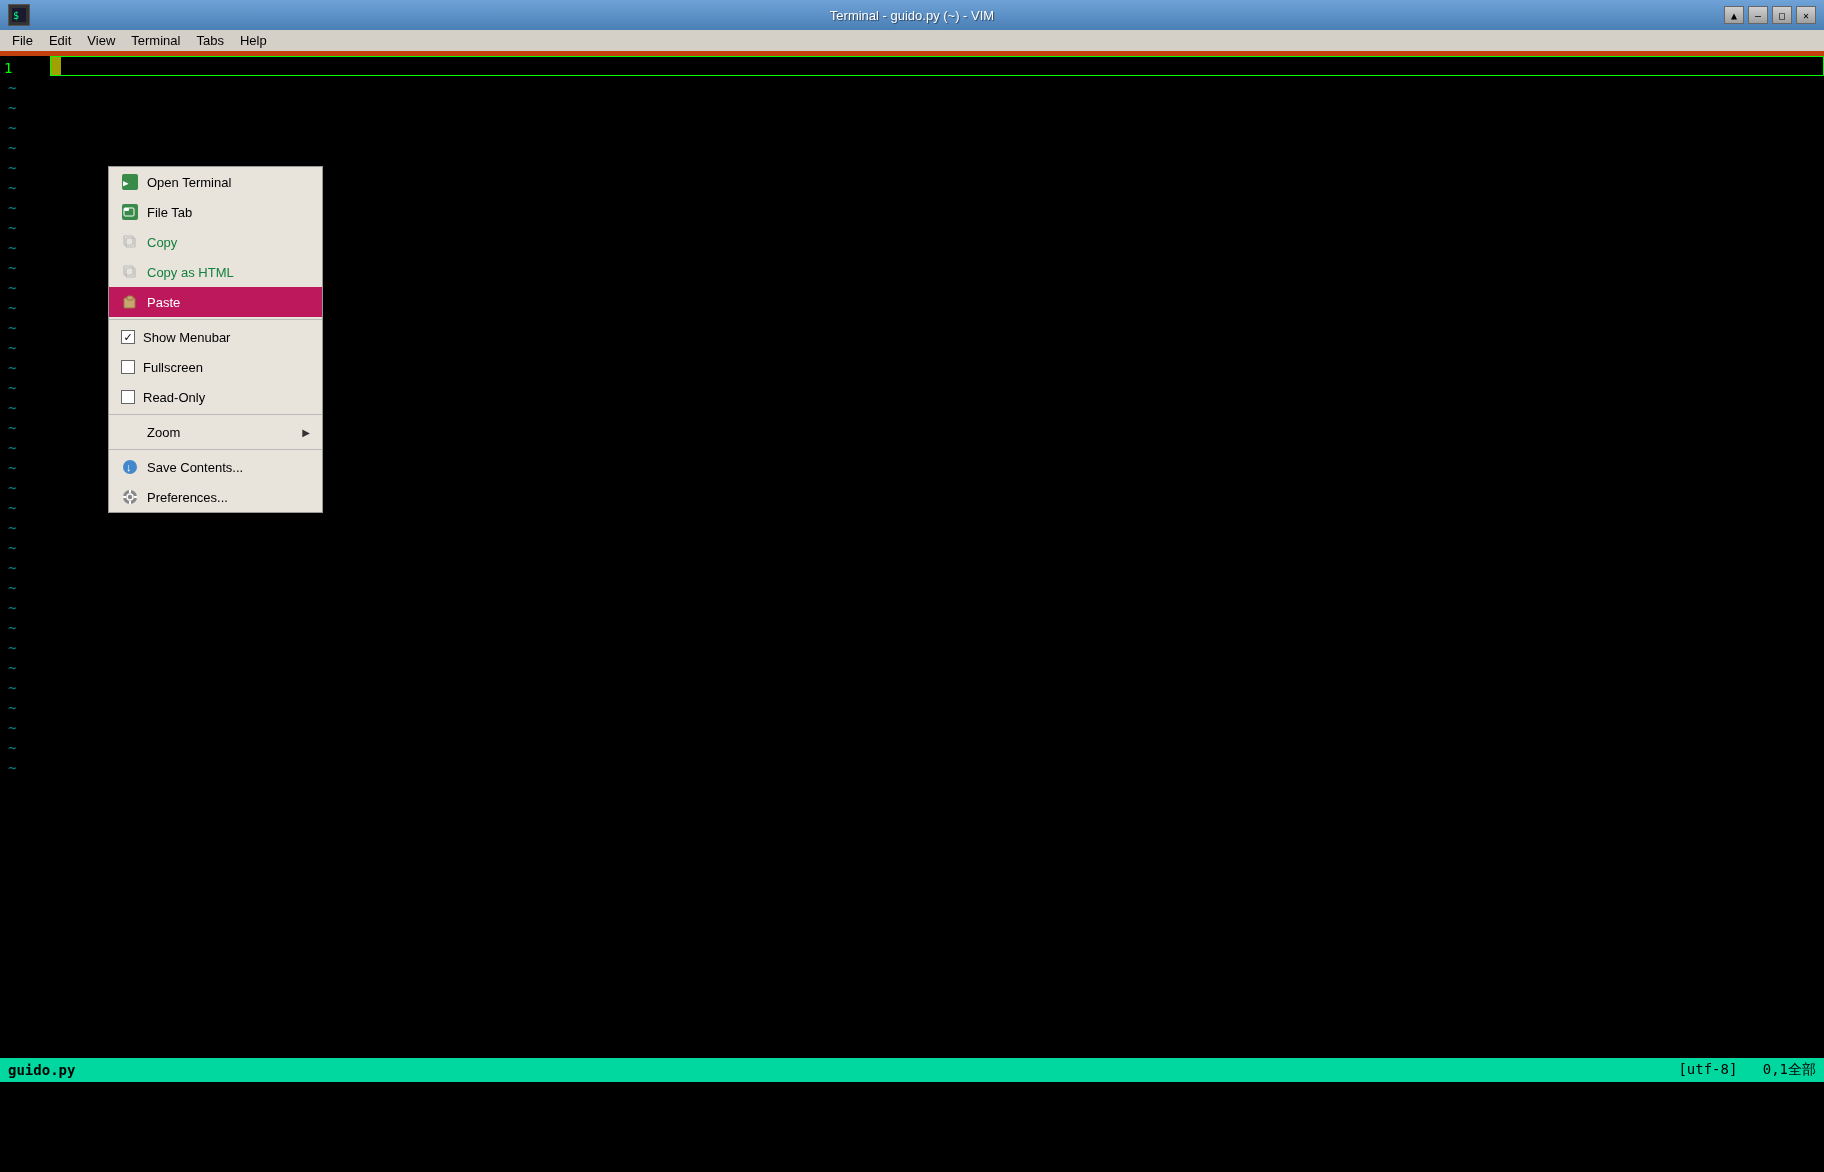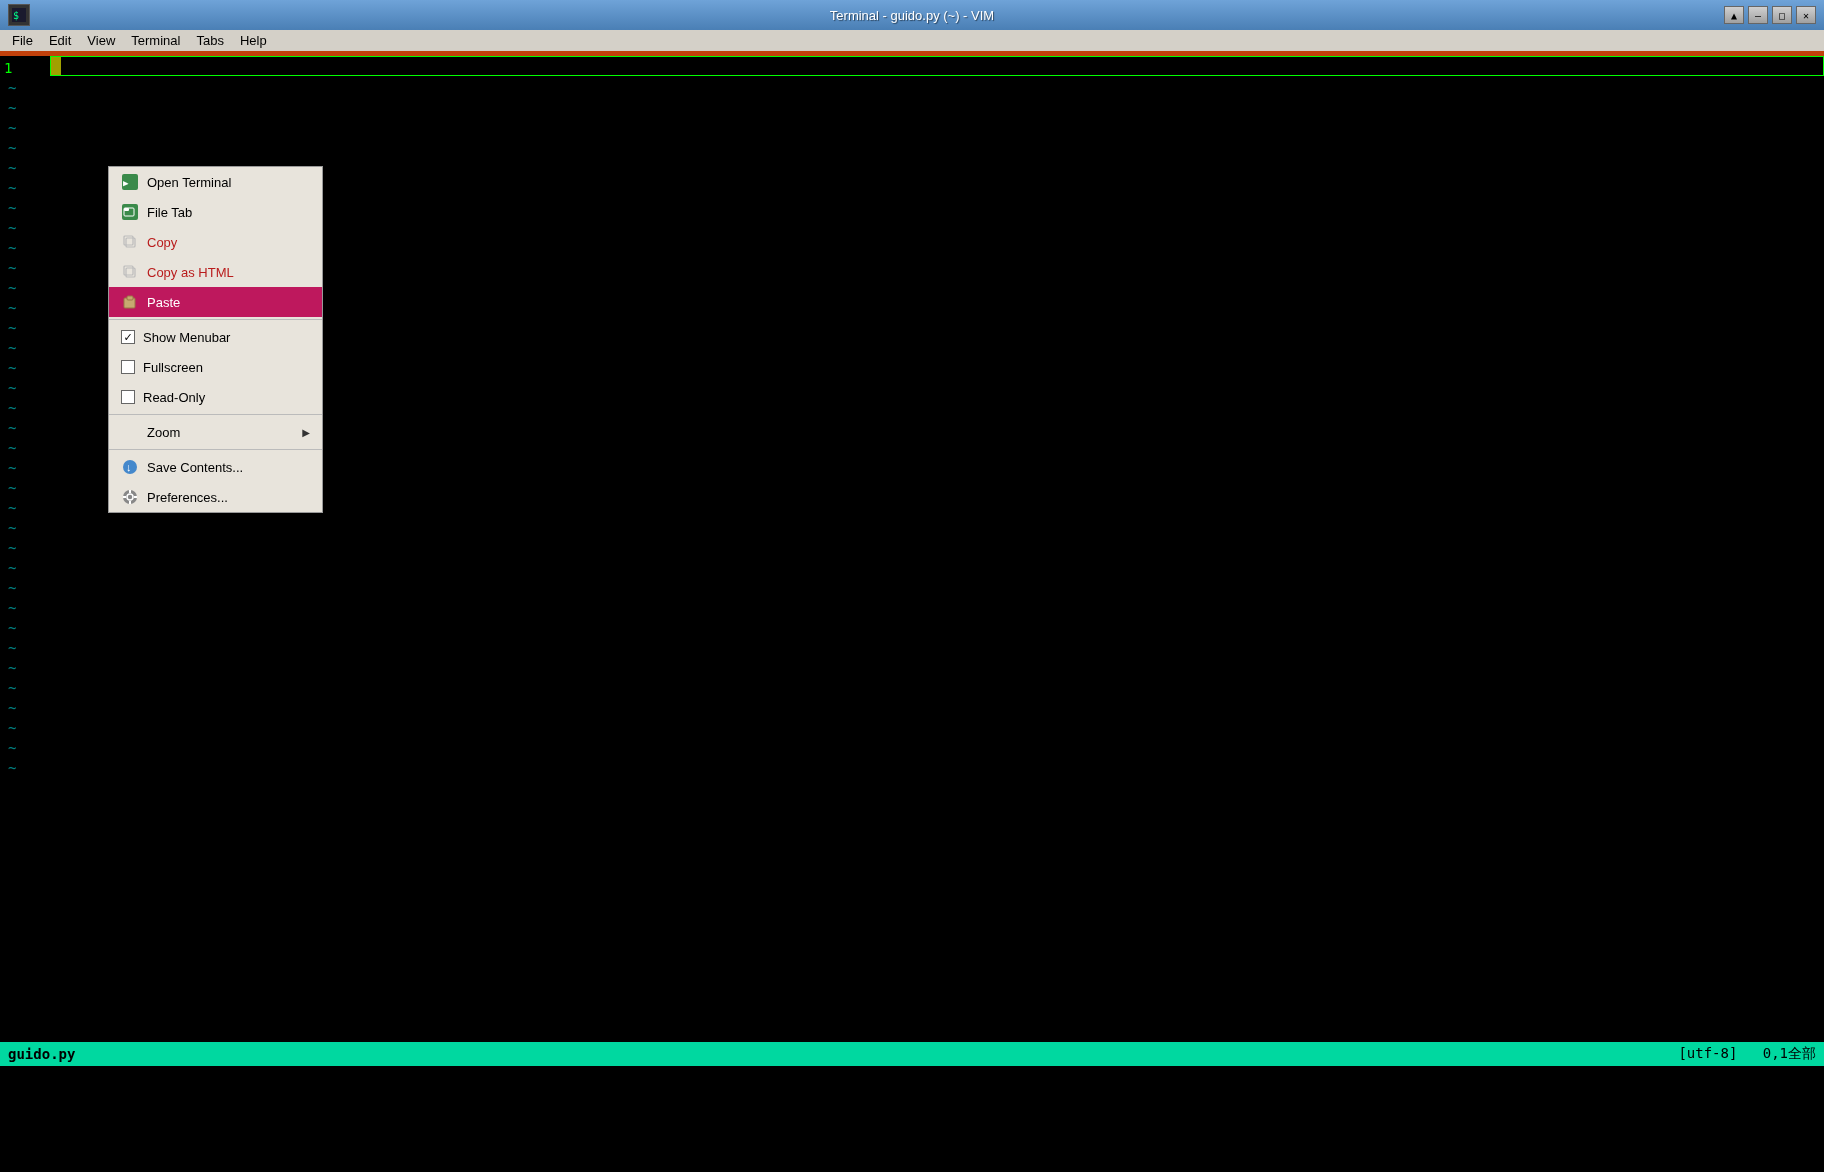--- a/index.html
+++ b/index.html
@@ -127,21 +127,21 @@
       top: 0;
       width: 10px;
       height: 18px;
       background: #c8c800;
       opacity: 0.8;
     }
 
     
     .statusbar {
       position: absolute;
-      bottom: 34px;
+      bottom: 18px;
       left: 0;
       width: 100%;
       height: 24px;
       background: #00d8a0;
       display: flex;
       align-items: center;
       justify-content: space-between;
       padding: 0 8px;
     }
     .statusbar-filename {
@@ -192,21 +192,21 @@
       color: #000;
       cursor: pointer;
       gap: 8px;
       min-height: 30px;
     }
     .ctx-item.highlighted {
       background: #be185d;
       color: white;
     }
     .ctx-item.disabled {
-      color: #b91c1c;
+      color: #15803d;
       cursor: default;
     }
     .ctx-separator {
       height: 1px;
       background: #bbb;
       margin: 2px 0;
     }
     .ctx-icon {
       width: 18px;
       height: 18px;

